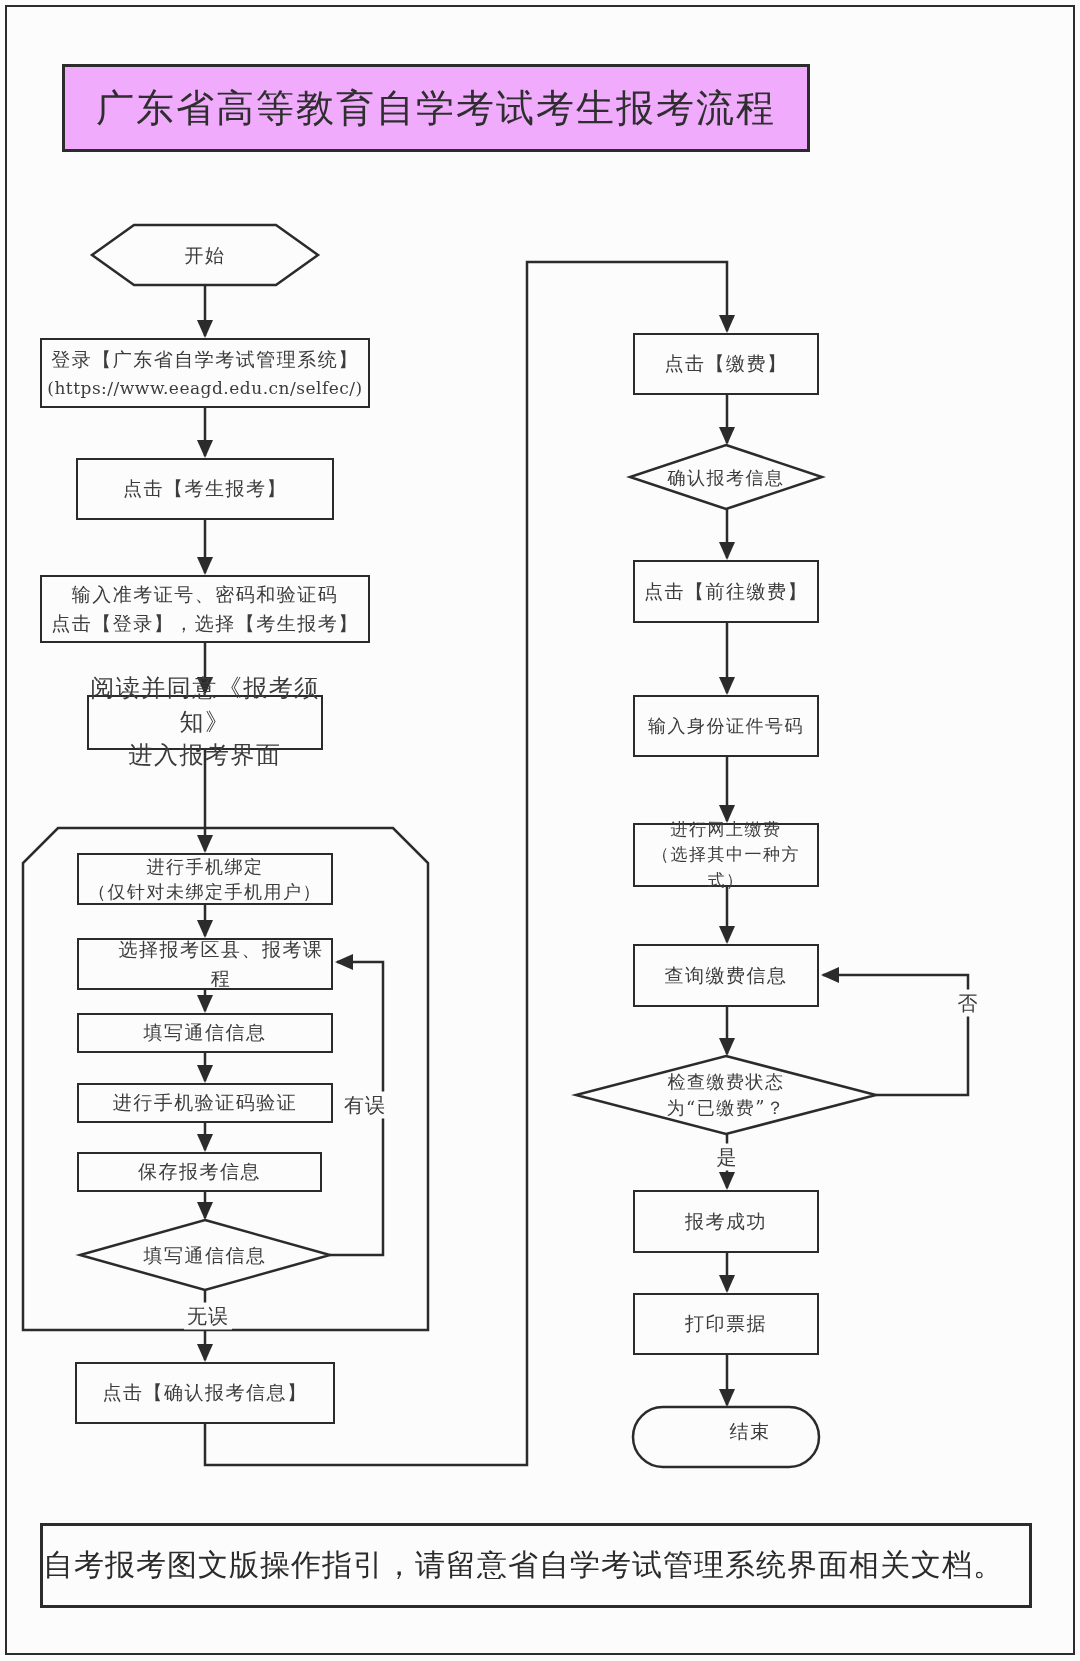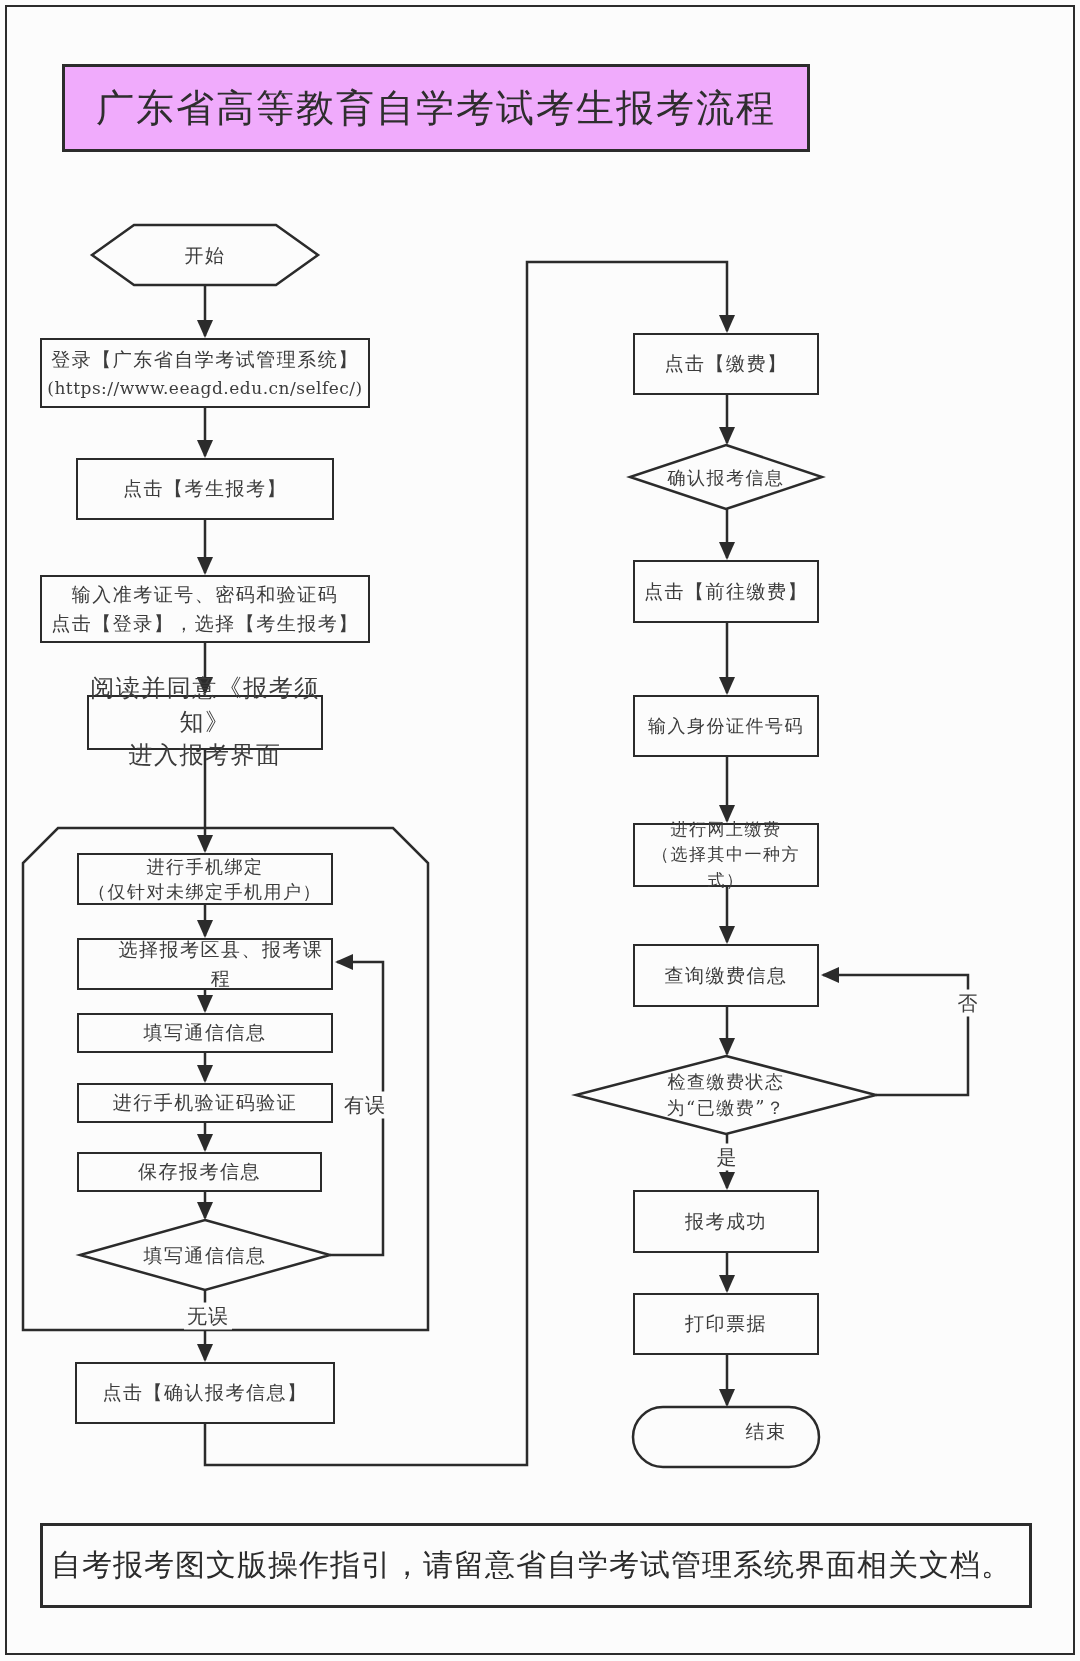--- a/index.html
+++ b/index.html
@@ -11,21 +11,21 @@
   .outer-frame{position:absolute;left:5px;top:5px;right:5px;bottom:6px;border:2px solid #2c2c2c;pointer-events:none;}
   .title-box{
     position:absolute;left:62px;top:64px;width:748px;height:88px;
     border:3px solid #2c2c2c;display:flex;align-items:center;justify-content:center;
     font-size:38px;letter-spacing:2px;color:#2e2e2e;box-sizing:border-box;background:#f0abfc;
   }
   .footer-box{
     position:absolute;left:40px;top:1523px;width:992px;height:85px;
     border:3px solid #2c2c2c;display:flex;align-items:center;
     font-size:30px;letter-spacing:1px;color:#2b2b2b;box-sizing:border-box;
-    padding-left:8px;background:#fcfcfc;
+    padding-left:0;background:#fcfcfc;
   }
   svg.flow{position:absolute;left:0;top:0;}
   .node{
     position:absolute;box-sizing:border-box;background:#fcfcfc;border:2px solid #2b2b2b;
     display:flex;flex-direction:column;align-items:center;justify-content:center;
     text-align:center;font-size:19px;line-height:1.55;letter-spacing:1.5px;color:#3c3c3c;
   }
   .shape-label{
     position:absolute;box-sizing:border-box;background:transparent;border:none;
     display:flex;flex-direction:column;align-items:center;justify-content:center;
@@ -175,21 +175,21 @@
 
   <div class="shape-label" style="left:630px;top:445px;width:192px;height:64px;font-size:18px;">
     <span>确认报考信息</span>
   </div>
 
   <div class="shape-label" style="left:576px;top:1056px;width:300px;height:78px;font-size:18px;line-height:1.45;">
     <span>检查缴费状态</span>
     <span>为“已缴费”？</span>
   </div>
 
-  <div class="shape-label" style="left:649px;top:1407px;width:186px;height:48px;padding-left:48px;">
+  <div class="shape-label" style="left:633px;top:1407px;width:186px;height:48px;padding-left:48px;">
     <span>结束</span>
   </div>
 
   <div class="edge-label" style="left:365px;top:1105px;">有误</div>
   <div class="edge-label" style="left:208px;top:1316px;">无误</div>
   <div class="edge-label" style="left:968px;top:1003px;">否</div>
   <div class="edge-label" style="left:727px;top:1157px;">是</div>
 
   <div class="footer-box">
     <span>自考报考图文版操作指引，请留意省自学考试管理系统界面相关文档。</span>

